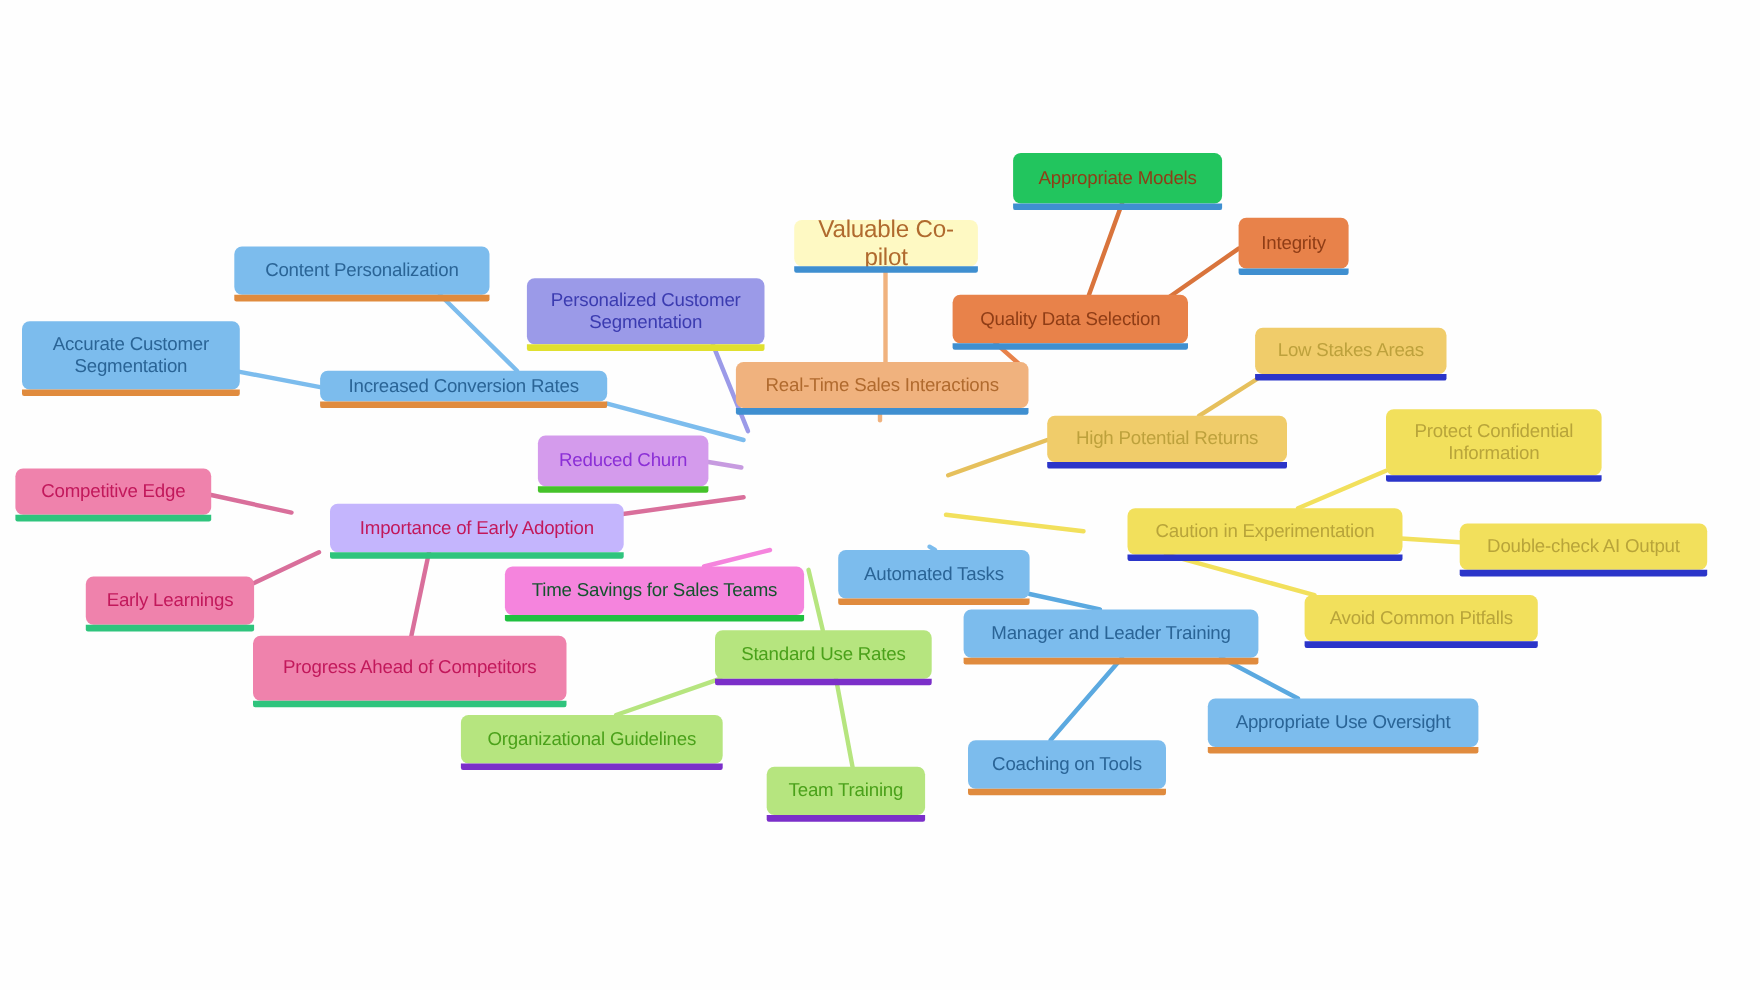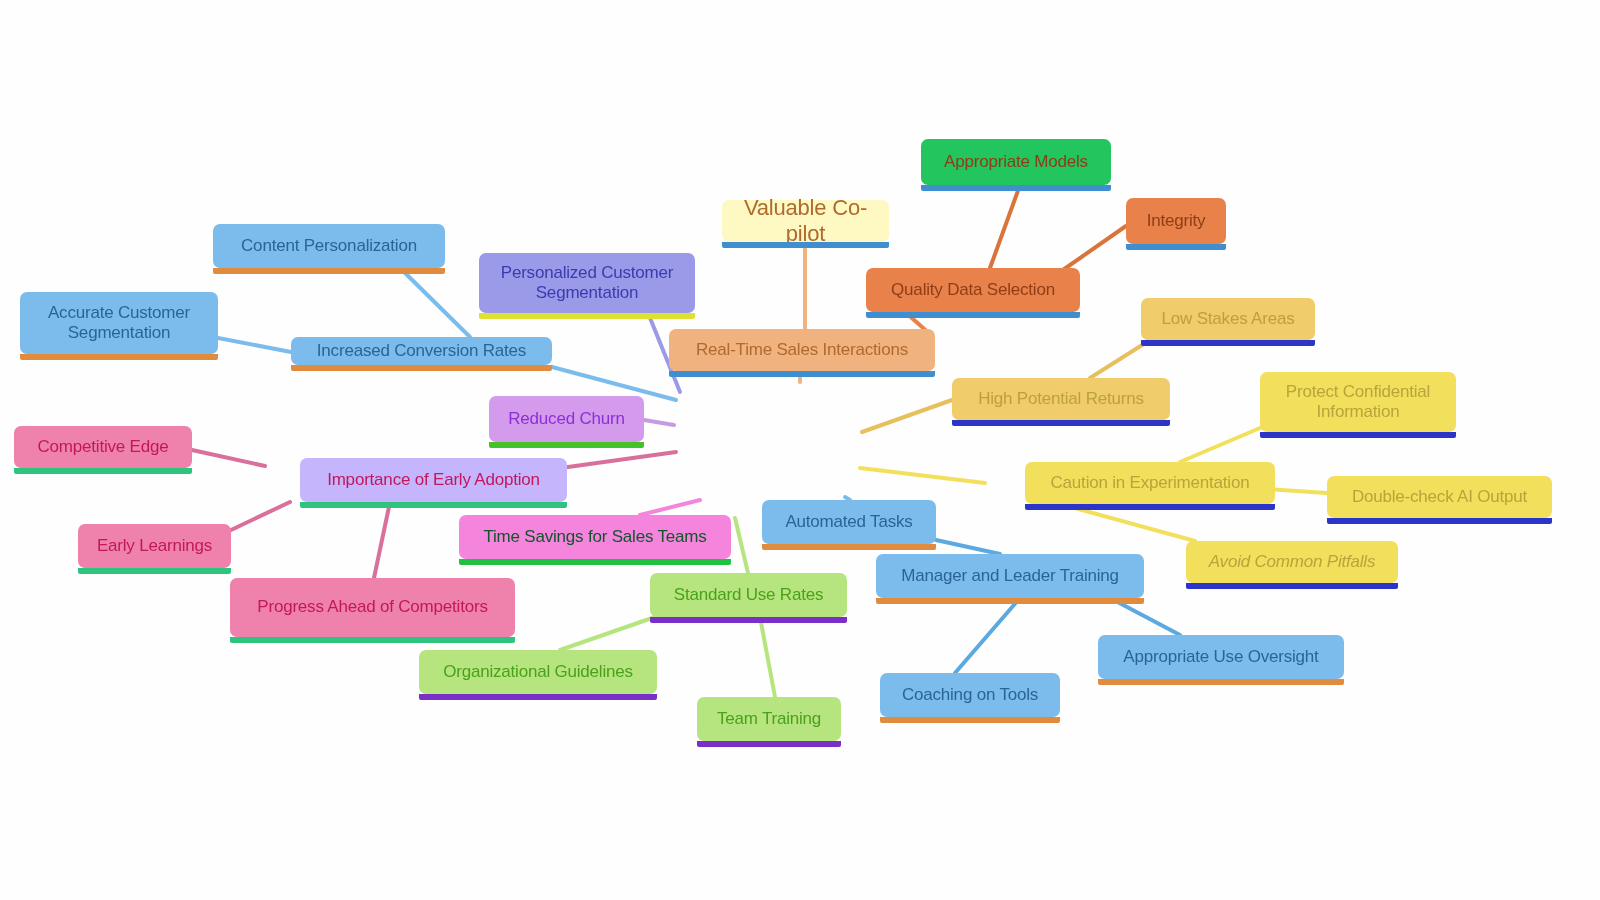--- a/index.html
+++ b/index.html
@@ -148,21 +148,21 @@
         <span class="underline" style="background: rgb(43, 53, 201);"></span>
       </div>
       <div class="node" style="left: 985px; top: 462px; width: 250px; height: 42px; background: rgb(242, 224, 92); color: rgb(184, 164, 58); font-size: 17px; z-index: 20; margin-left: 40px;">
         <span class="lbl">Caution in Experimentation</span>
         <span class="underline" style="background: rgb(43, 53, 201);"></span>
       </div>
       <div class="node" style="left: 1327px; top: 476px; width: 225px; height: 42px; background: rgb(242, 224, 92); color: rgb(184, 164, 58); font-size: 17px; z-index: 20;">
         <span class="lbl">Double-check AI Output</span>
         <span class="underline" style="background: rgb(43, 53, 201);"></span>
       </div>
-      <div class="node" style="left: 1186px; top: 541px; width: 212px; height: 42px; background: rgb(242, 224, 92); color: rgb(184, 164, 58); font-size: 17px; z-index: 20; font-style: italic;">
+      <div class="node" style="left: 1186px; top: 541px; width: 212px; height: 42px; background: rgb(242, 224, 92); color: rgb(184, 164, 58); font-size: 17px; z-index: 20;">
         <span class="lbl">Avoid Common Pitfalls</span>
         <span class="underline" style="background: rgb(43, 53, 201);"></span>
       </div>
       <div class="node" style="left: 14px; top: 426px; width: 178px; height: 42px; background: rgb(239, 130, 172); color: rgb(194, 24, 91); font-size: 17px; z-index: 20;">
         <span class="lbl">Competitive Edge</span>
         <span class="underline" style="background: rgb(47, 196, 125);"></span>
       </div>
       <div class="node" style="left: 265px; top: 458px; width: 267px; height: 44px; background: #c4b5fd; color: rgb(194, 24, 91); font-size: 17px; z-index: 20; margin-left: 35px;">
         <span class="lbl">Importance of Early Adoption</span>
         <span class="underline" style="background: rgb(47, 196, 125);"></span>

